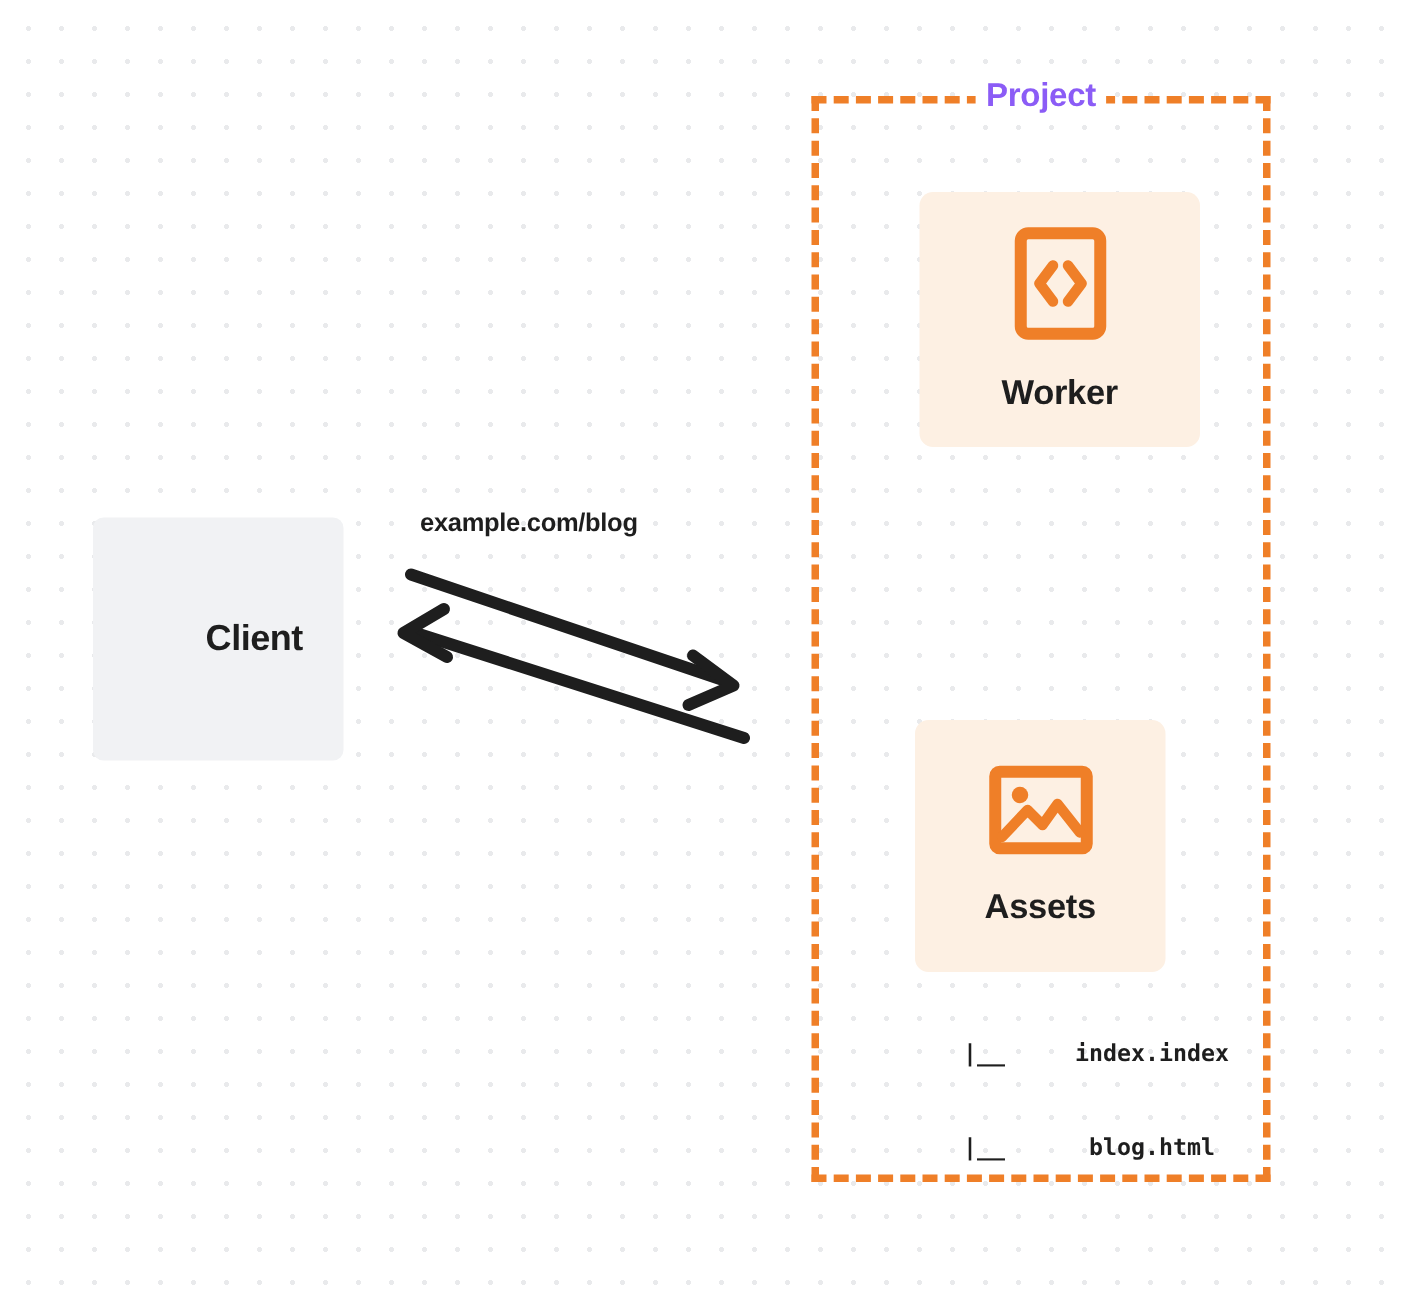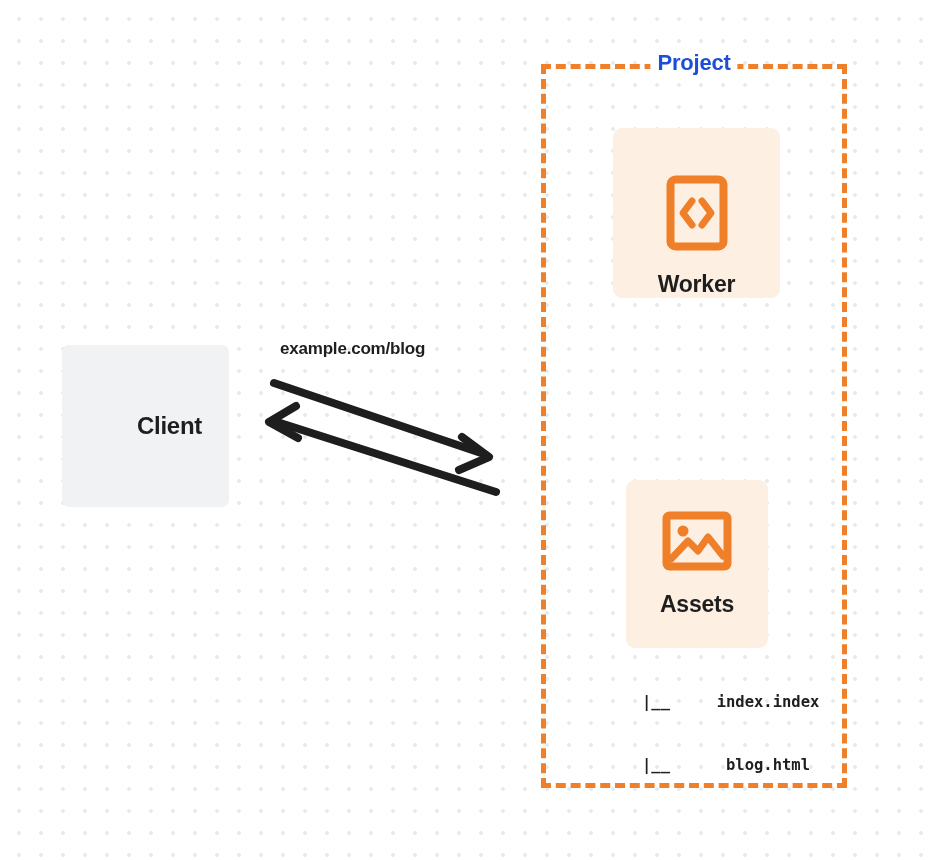--- a/index.html
+++ b/index.html
@@ -32,50 +32,48 @@
     box-sizing: border-box;
     border: 5px dashed #ef7f28;
   }
   #project-label {
     position: absolute;
     left: 50%;
     top: -5px;
     transform: translate(-50%, -52%);
     background: #ffffff;
     padding: 0 7px;
-    color: #1d4ed8;
+    color: #8b5cf6;
     font-size: 22px;
     font-weight: bold;
     letter-spacing: -0.2px;
     white-space: nowrap;
   }
 
   
   .card {
     position: absolute;
     background: #fdf0e3;
     border-radius: 9px;
     display: flex;
     flex-direction: column;
     align-items: center;
     justify-content: center;
   }
   #worker-card {
     left: 613px;
     top: 128px;
-    width: 167px;
+    width: 187px;
     height: 170px;
-    justify-content: flex-end;
   }
   #assets-card {
     left: 610px;
     top: 480px;
-    width: 142px;
+    width: 167px;
     height: 168px;
-    margin-left: 16px;
   }
   .card-icon {
     display: block;
     margin-bottom: 16px;
   }
   .card-label {
     font-size: 23px;
     font-weight: bold;
     color: #1e1e1e;
     letter-spacing: -0.2px;

